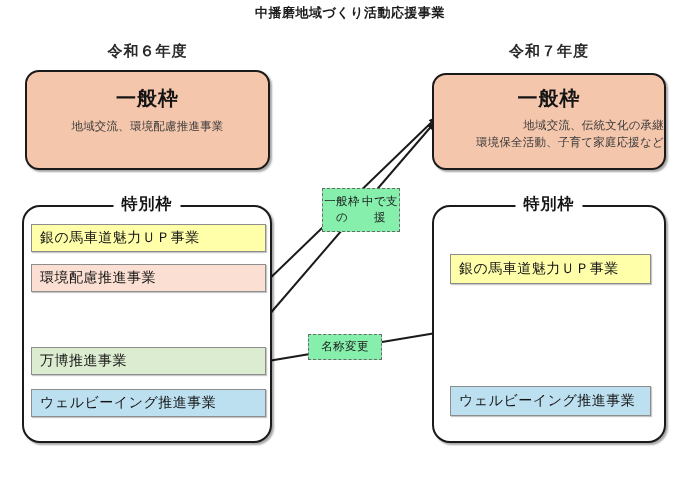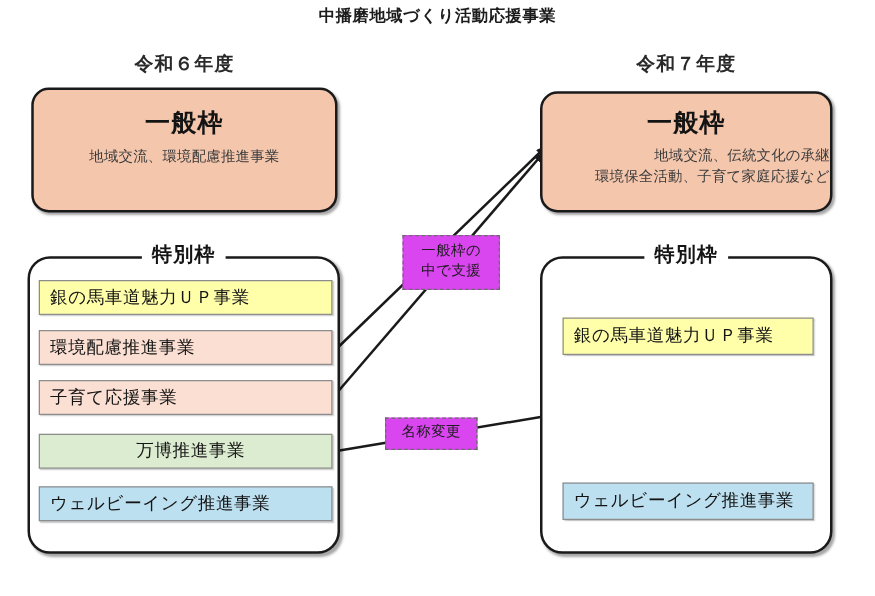--- a/index.html
+++ b/index.html
@@ -126,28 +126,27 @@
     box-shadow: 1px 1px 1px rgba(0,0,0,0.22);
   }
   .chip-left  { left: 7px; width: 235px; height: 28px; }
   .chip-right { left: 16px; width: 201px; height: 30px; }
 
   
   .note {
     position: absolute;
     box-sizing: border-box;
     border: 1px dashed #6b6b6b;
-    background: #d946ef;
+    background: #86efac;
     font-size: 11.5px;
     color: #1b1b1b;
     text-align: center;
     line-height: 1.35;
     letter-spacing: 0.4px;
     display: flex;
-    flex-direction: column;
     align-items: center;
     justify-content: center;
   }
   #note-support { left: 322px; top: 188px; width: 78px; height: 44px; }
   #note-rename  { left: 308px; top: 334px; width: 74px; height: 26px; }
 </style>
 </head>
 <body style="background: rgb(255, 255, 255);">
 
 <svg id="canvas" viewBox="0 0 700 477" xmlns="http://www.w3.org/2000/svg">
@@ -184,24 +183,21 @@
 
 <div class="special-frame" id="special-left">
   <div class="special-label">特別枠</div>
 
   <div class="chip chip-left" style="top: 17px; background: rgb(255, 255, 170);">
     <span>銀の馬車道魅力ＵＰ事業</span>
   </div>
   <div class="chip chip-left" style="top: 57px; background: rgb(250, 223, 210);">
     <span>環境配慮推進事業</span>
   </div>
-  <div class="chip chip-left" style="top: 97px; background: rgb(250, 223, 210);">
-    <span>子育て応援事業</span>
-  </div>
-  <div class="chip chip-left" style="top: 140px; background: rgb(220, 236, 208); justify-content: center;">
+  <div class="chip chip-left" style="top: 140px; background: rgb(220, 236, 208);">
     <span>万博推進事業</span>
   </div>
   <div class="chip chip-left" style="top: 182px; background: rgb(189, 224, 240);">
     <span>ウェルビーイング推進事業</span>
   </div>
 </div>
 
 <div class="special-frame" id="special-right">
   <div class="special-label">特別枠</div>
 

